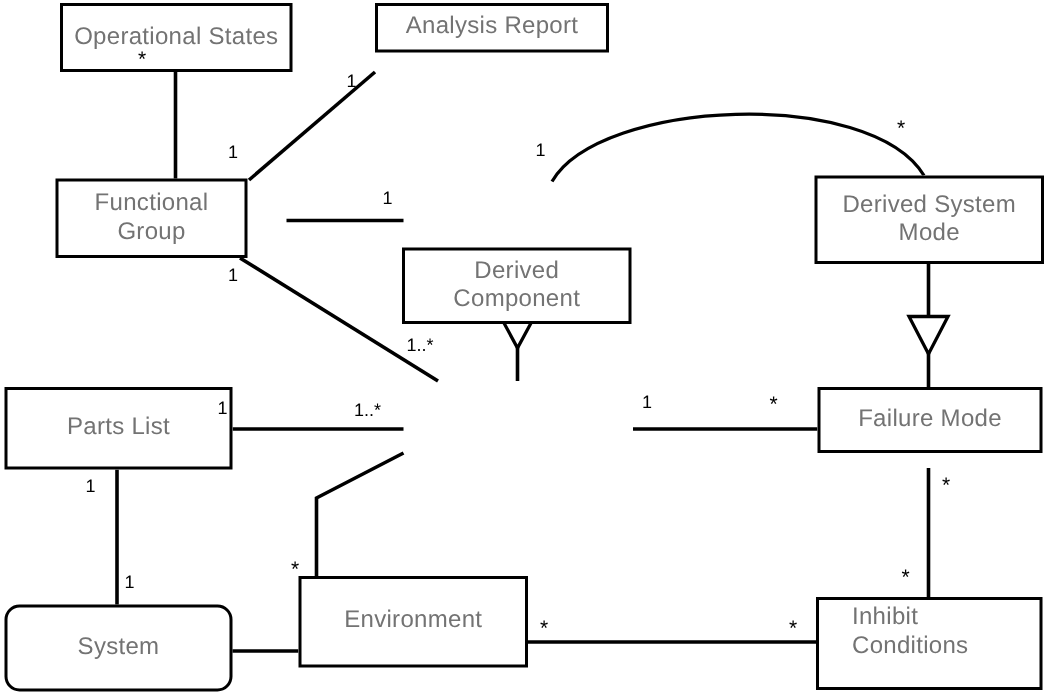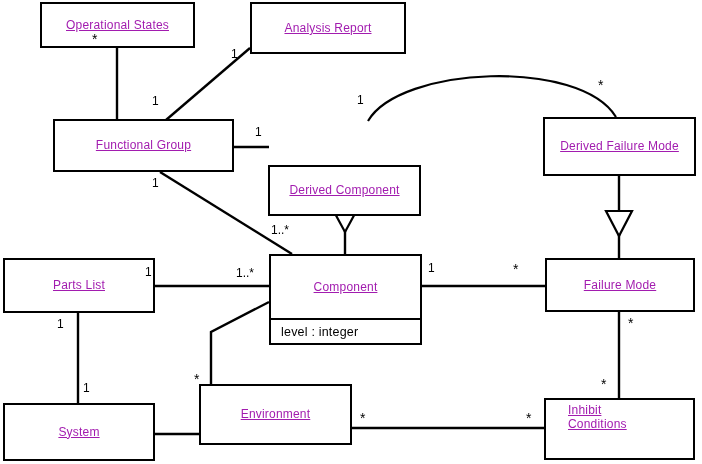--- a/index.html
+++ b/index.html
@@ -31,26 +31,25 @@
     display: flex;
     flex-direction: column;
     z-index: 5;
   }
   .uml-name {
     flex: 1 1 auto;
     display: flex;
     align-items: center;
     justify-content: center;
     text-align: center;
-    font-size: 12px;
-    color: #a21caf;
+    font-size: 16px;
+    color: #737373;
     letter-spacing: 0.2px;
     line-height: 1.18;
     padding: 0 4px;
-    text-decoration: underline;
   }
   .uml-name.two-line {
     align-items: flex-start;
     justify-content: flex-start;
     text-align: left;
     padding: 3px 0 0 22px;
     white-space: pre-line;
   }
   .uml-attrs {
     border-top: 2px solid #000000;
@@ -111,50 +110,46 @@
 
     <line x1="352" y1="428" x2="544" y2="428" stroke="#000" stroke-width="2.4"></line>
 
     <line x1="619" y1="312" x2="619" y2="398" stroke="#000" stroke-width="2.4"></line>
   </svg>
 
   <div class="uml-class" style="left:40px; top:2px; width:155px; height:46px;">
     <div class="uml-name">Operational States</div>
   </div>
 
-  <div class="uml-class" style="left:250px; top:2px; width:156px; height:52px;">
+  <div class="uml-class" style="left:250px; top:2px; width:156px; height:33px;">
     <div class="uml-name">Analysis Report</div>
   </div>
 
-  <div class="uml-class" style="left:37px; top:119px; width:181px; height:53px;margin-left:16px;">
+  <div class="uml-class" style="left:37px; top:119px; width:128px; height:53px;">
     <div class="uml-name">Functional Group</div>
   </div>
 
   <div class="uml-class" style="left:268px; top:121px; width:153px; height:51px;margin-top:44px;">
     <div class="uml-name">Derived Component</div>
   </div>
 
   <div class="uml-class" style="left:543px; top:117px; width:153px; height:59px;">
-    <div class="uml-name">Derived Failure Mode</div>
+    <div class="uml-name">Derived System Mode</div>
   </div>
 
   <div class="uml-class" style="left:3px; top:258px; width:152px; height:55px;">
     <div class="uml-name">Parts List</div>
   </div>
 
-  <div class="uml-class" style="left:269px; top:254px; width:153px; height:91px;">
-    <div class="uml-name">Component</div>
-    <div class="uml-attrs">level : integer</div>
-  </div>
 
-  <div class="uml-class" style="left:545px; top:258px; width:150px; height:54px;">
+  <div class="uml-class" style="left:545px; top:258px; width:150px; height:44px;">
     <div class="uml-name">Failure Mode</div>
   </div>
 
-  <div class="uml-class" style="left:3px; top:403px; width:152px; height:58px;">
+  <div class="uml-class" style="left:3px; top:403px; width:152px; height:58px;border-radius:10px;">
     <div class="uml-name">System</div>
   </div>
 
   <div class="uml-class" style="left:199px; top:384px; width:153px; height:61px;">
     <div class="uml-name">Environment</div>
   </div>
 
   <div class="uml-class" style="left:544px; top:398px; width:151px; height:62px;">
     <div class="uml-name two-line">Inhibit
 Conditions</div>

